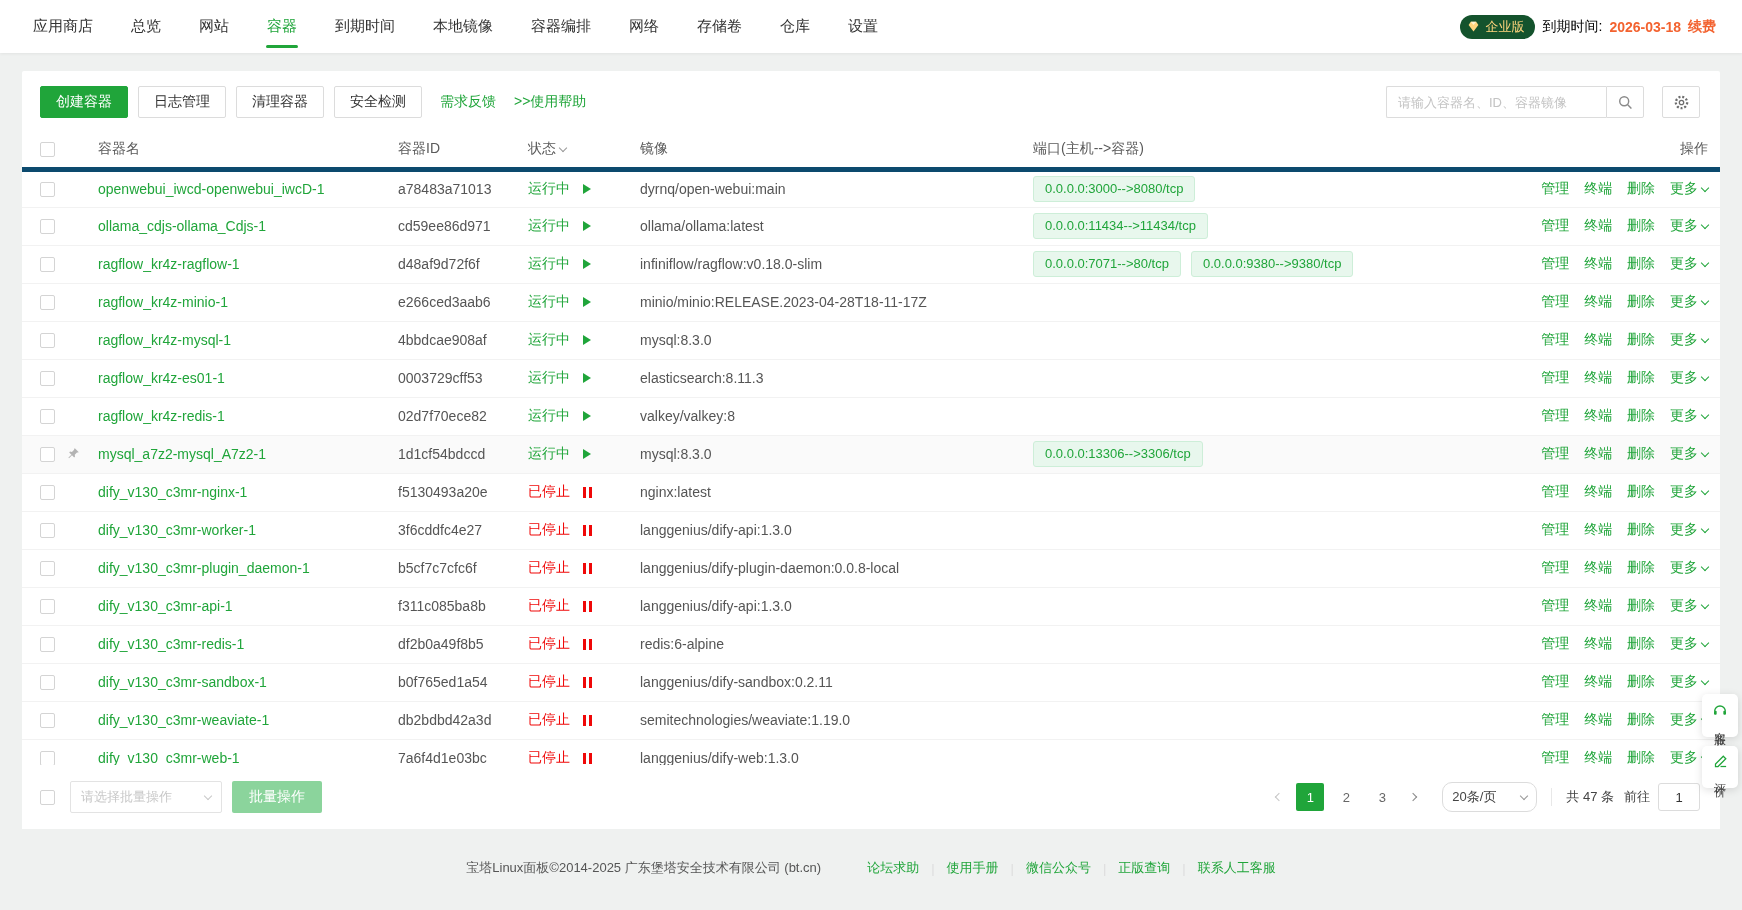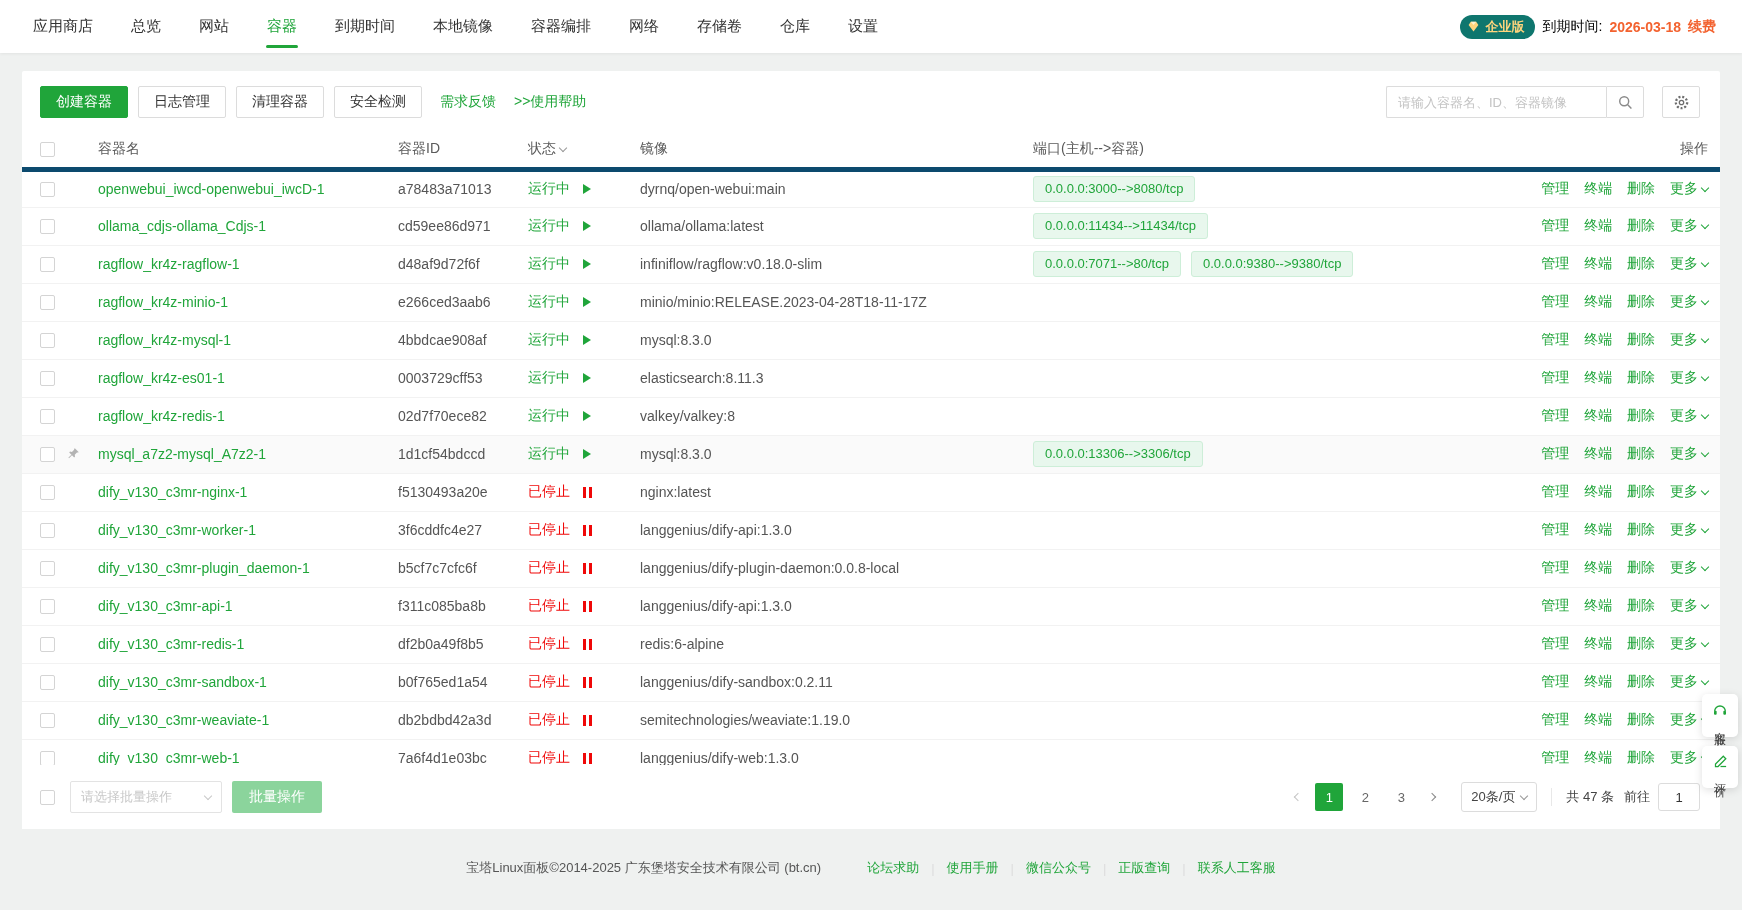--- a/index.html
+++ b/index.html
@@ -19,22 +19,22 @@
   }
   .nav-tabs { display:flex; height:100%; }
   .nav-tab { position:relative; display:flex; align-items:center; padding:0 19px; font-size:15px; color:#333; }
   .nav-tab.active { color:#20a53a; }
   .nav-tab.active::after {
     content:""; position:absolute; left:50%; transform:translateX(-50%);
     bottom:5px; width:32px; height:3px; background:#20a53a; border-radius:2px;
   }
   .license { display:flex; align-items:center; gap:7px; font-size:14px; }
   .vip-badge {
-    display:inline-flex; align-items:center; gap:5px; background:#0f766e;
-    color:#ffd57d; border-radius:12px; padding:3px 11px 3px 7px; font-size:13px; cursor:pointer;font-weight:bold;
+    display:inline-flex; align-items:center; gap:5px; background:#14532d;
+    color:#ffd57d; border-radius:12px; padding:3px 11px 3px 7px; font-size:13px; cursor:pointer;
   }
   .expiry-label { color:#000000; }
   .expiry-date { color:#f3622f; font-weight:bold; }
   .renew { color:#f3622f; font-weight:bold; }
 
   
   .card {
     margin:18px 22px 8px; background:#fff; border-radius:2px;
     height:758px; display:flex; flex-direction:column;
   }
@@ -126,21 +126,21 @@
     width:26px; height:28px; display:flex; align-items:center; justify-content:center;
     color:#c5c5c5; cursor:pointer;
   }
   .pages { display:flex; align-items:center; }
   .page-btn {
     min-width:28px; height:28px; display:flex; align-items:center; justify-content:center;
     border-radius:2px; color:#666; font-size:13px; cursor:pointer; margin:0 4px; background:#fff;
   }
   .page-btn.active { background:#20a53a; color:#fff; }
   .page-size {
-    width:76px; height:30px; border:1px solid #dcdcdc; border-radius:3px;
+    width:95px; height:30px; border:1px solid #dcdcdc; border-radius:10px;
     display:flex; align-items:center; justify-content:space-between;
     padding:0 9px; font-size:13px; color:#444; cursor:pointer; margin-left:16px;
   }
   .pager-divider { width:1px; height:18px; background:#e8e8e8; margin:0 14px; }
   .total-text { font-size:13px; color:#444; margin-right:10px; }
   .goto-label { font-size:13px; color:#444; margin-right:8px; }
   .goto-input {
     width:42px; height:28px; border:1px solid #dcdcdc; border-radius:3px;
     text-align:center; font-size:13px; color:#333; outline:none; font-family:inherit;
   }

